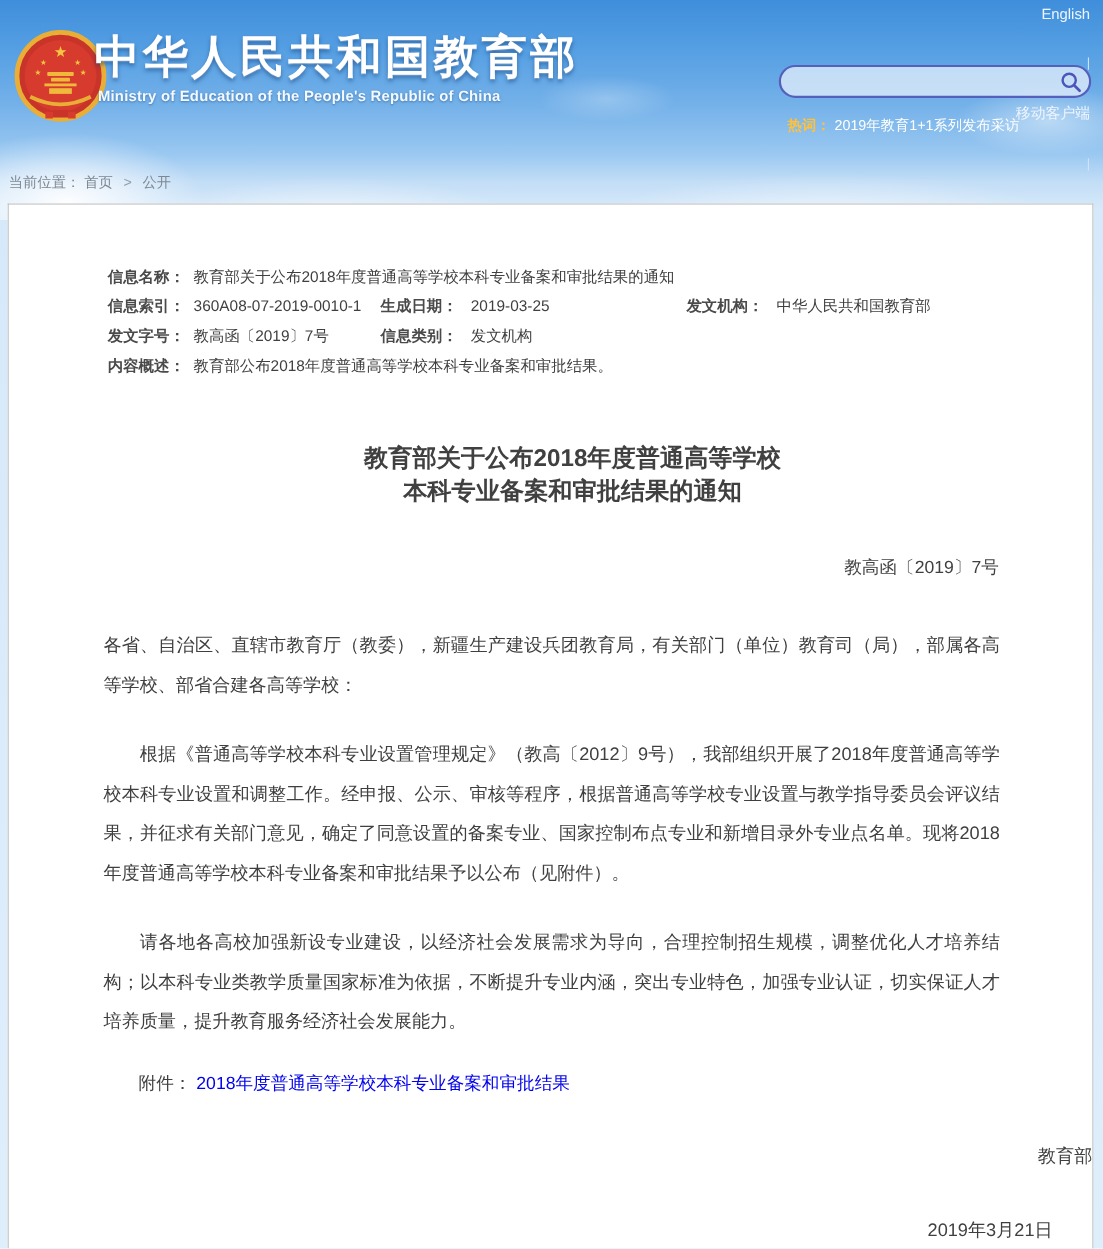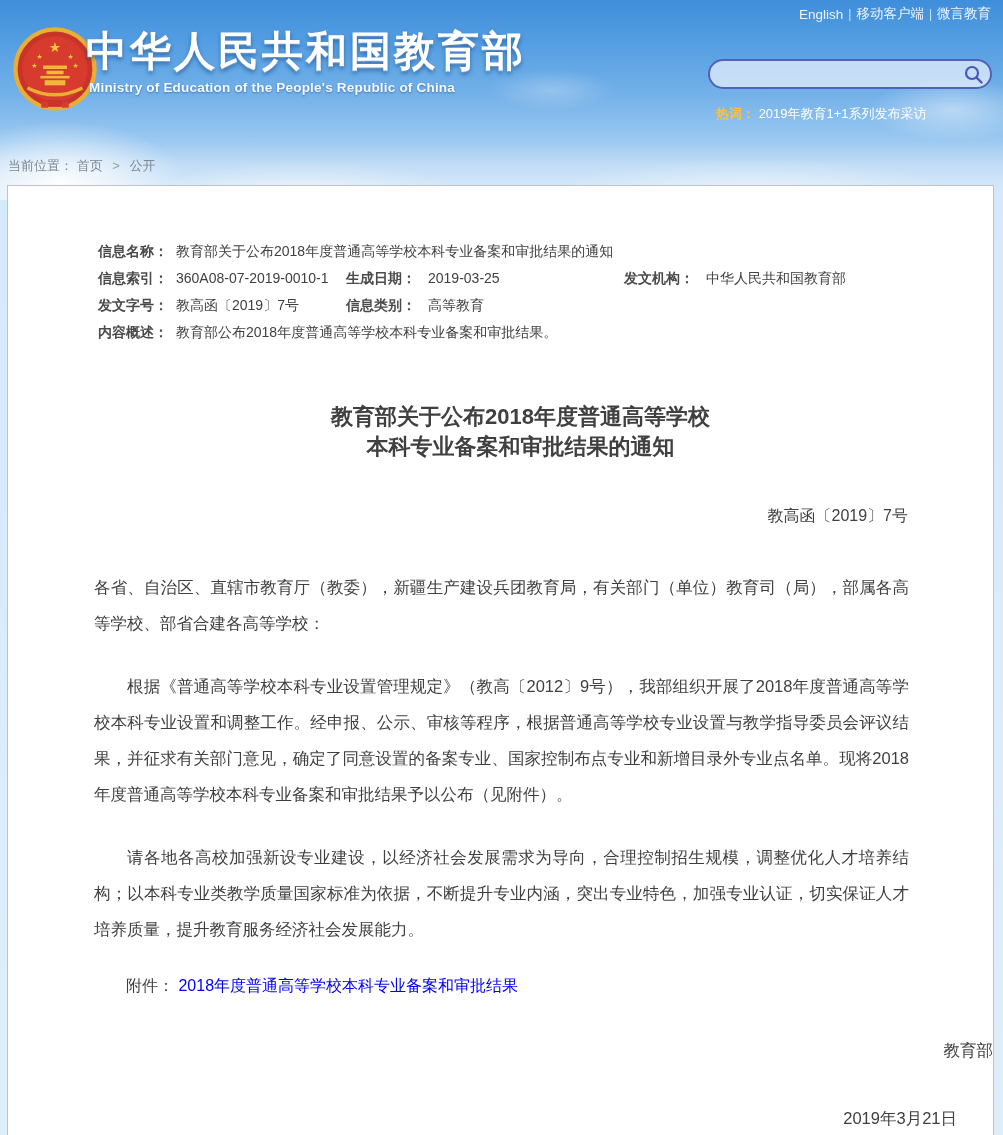--- a/index.html
+++ b/index.html
@@ -17,22 +17,22 @@
     position:absolute;left:0;top:0;width:1003px;height:200px;pointer-events:none;
     background:
       radial-gradient(ellipse 180px 90px at 6% 92%,rgba(255,255,255,.95),rgba(255,255,255,0) 70%),
       radial-gradient(ellipse 260px 70px at 30% 105%,rgba(255,255,255,.75),rgba(255,255,255,0) 70%),
       radial-gradient(ellipse 300px 60px at 75% 100%,rgba(255,255,255,.55),rgba(255,255,255,0) 70%),
       radial-gradient(ellipse 120px 45px at 95% 55%,rgba(255,255,255,.45),rgba(255,255,255,0) 70%),
       radial-gradient(ellipse 90px 30px at 55% 45%,rgba(255,255,255,.25),rgba(255,255,255,0) 70%);
   }
   
   .topbar{
-    position:absolute;top:5px;right:12px;display:flex;align-items:center;gap:5px;
-    color:#eef5fe;font-size:13.5px;
+    position:absolute;top:5px;right:12px;display:flex;align-items:flex-end;gap:30px;
+    color:#eef5fe;font-size:13.5px;flex-direction:column;
   }
   .topbar a{color:#eef5fe;text-decoration:none;cursor:pointer;}
   .topbar .sep{color:#cfe2f7;font-size:12px;}
   
   .emblem{position:absolute;left:12px;top:26px;width:86px;height:86px;}
   
   .site-title{
     position:absolute;left:86px;top:24px;
     font-size:41px;font-weight:bold;color:#ffffff;letter-spacing:3px;
     text-shadow:0 3px 4px rgba(15,60,120,.55),0 1px 0 rgba(255,255,255,.4);
@@ -186,21 +186,21 @@
         <span class="info-value w-v1">360A08-07-2019-0010-1</span>
         <span class="info-label w-l2">生成日期：</span>
         <span class="info-value w-v2">2019-03-25</span>
         <span class="info-label w-l3">发文机构：</span>
         <span class="info-value">中华人民共和国教育部</span>
       </div>
       <div class="info-row">
         <span class="info-label w-label">发文字号：</span>
         <span class="info-value w-v1">教高函〔2019〕7号</span>
         <span class="info-label w-l2">信息类别：</span>
-        <span class="info-value">高等教育</span>
+        <span class="info-value">发文机构</span>
       </div>
       <div class="info-row">
         <span class="info-label w-label">内容概述：</span>
         <span class="info-value">教育部公布2018年度普通高等学校本科专业备案和审批结果。</span>
       </div>
     </div>
 
     <div class="doc-title">
       <div>教育部关于公布2018年度普通高等学校</div>
       <div>本科专业备案和审批结果的通知</div>

